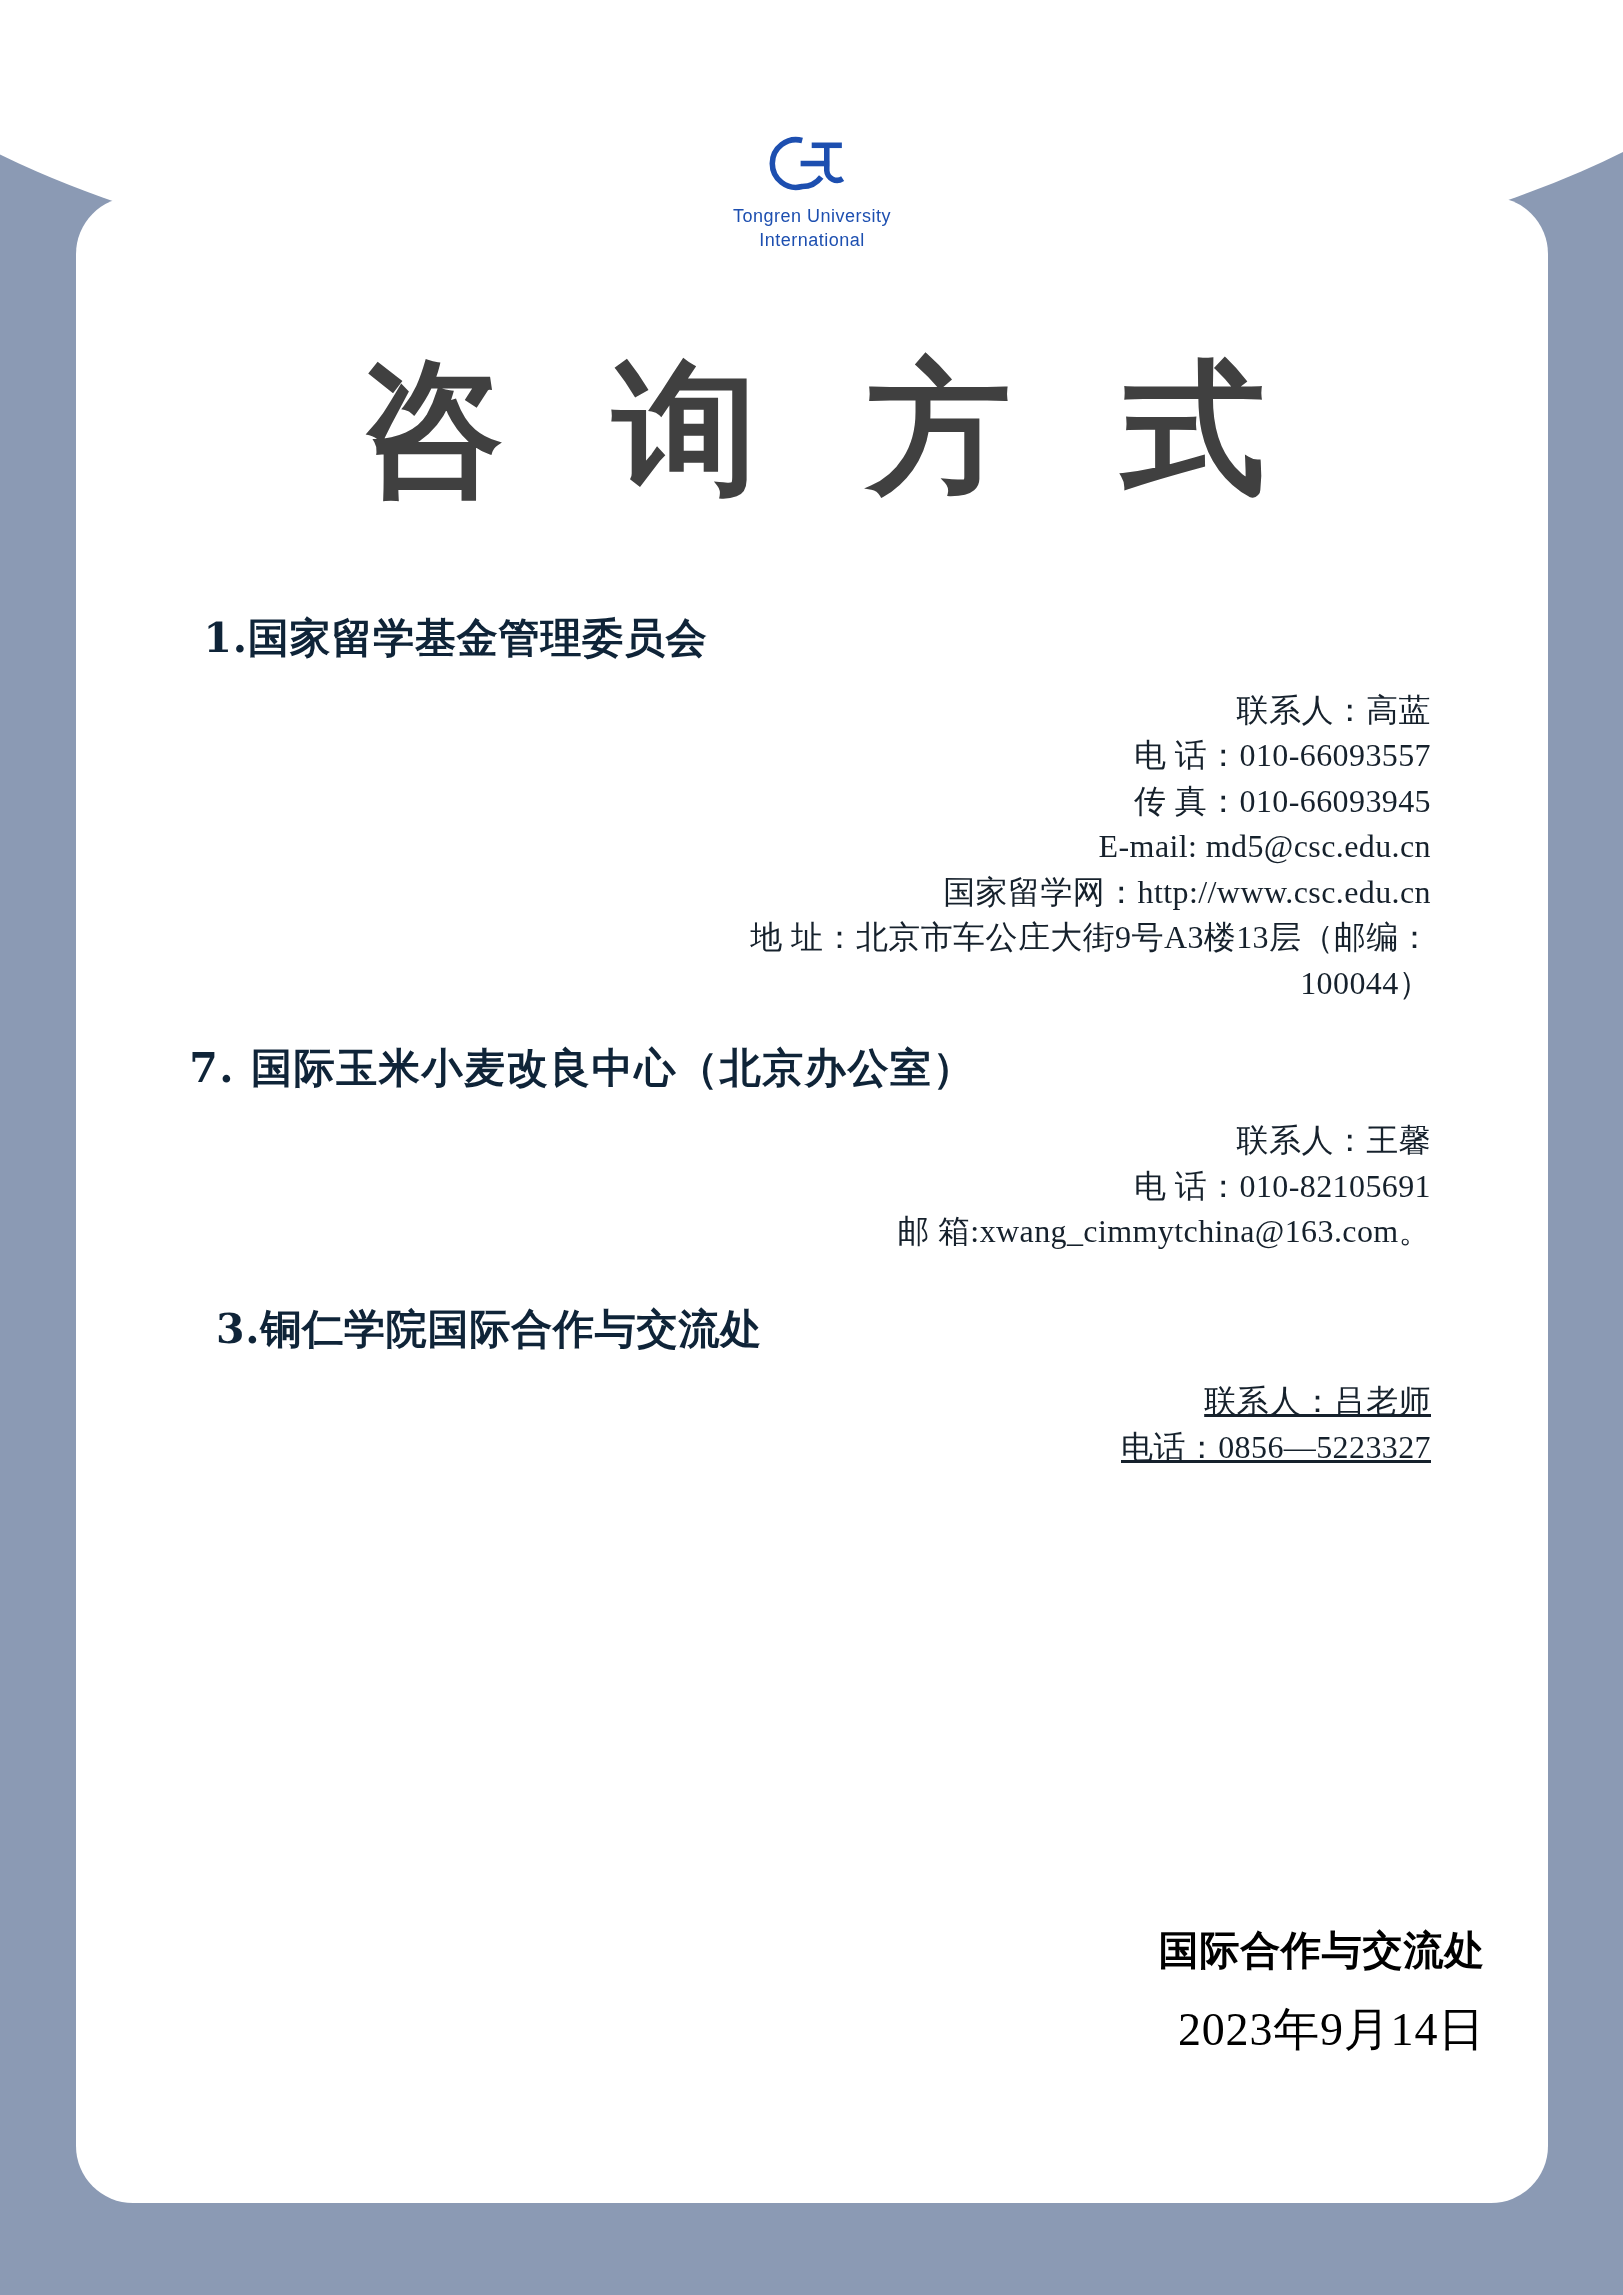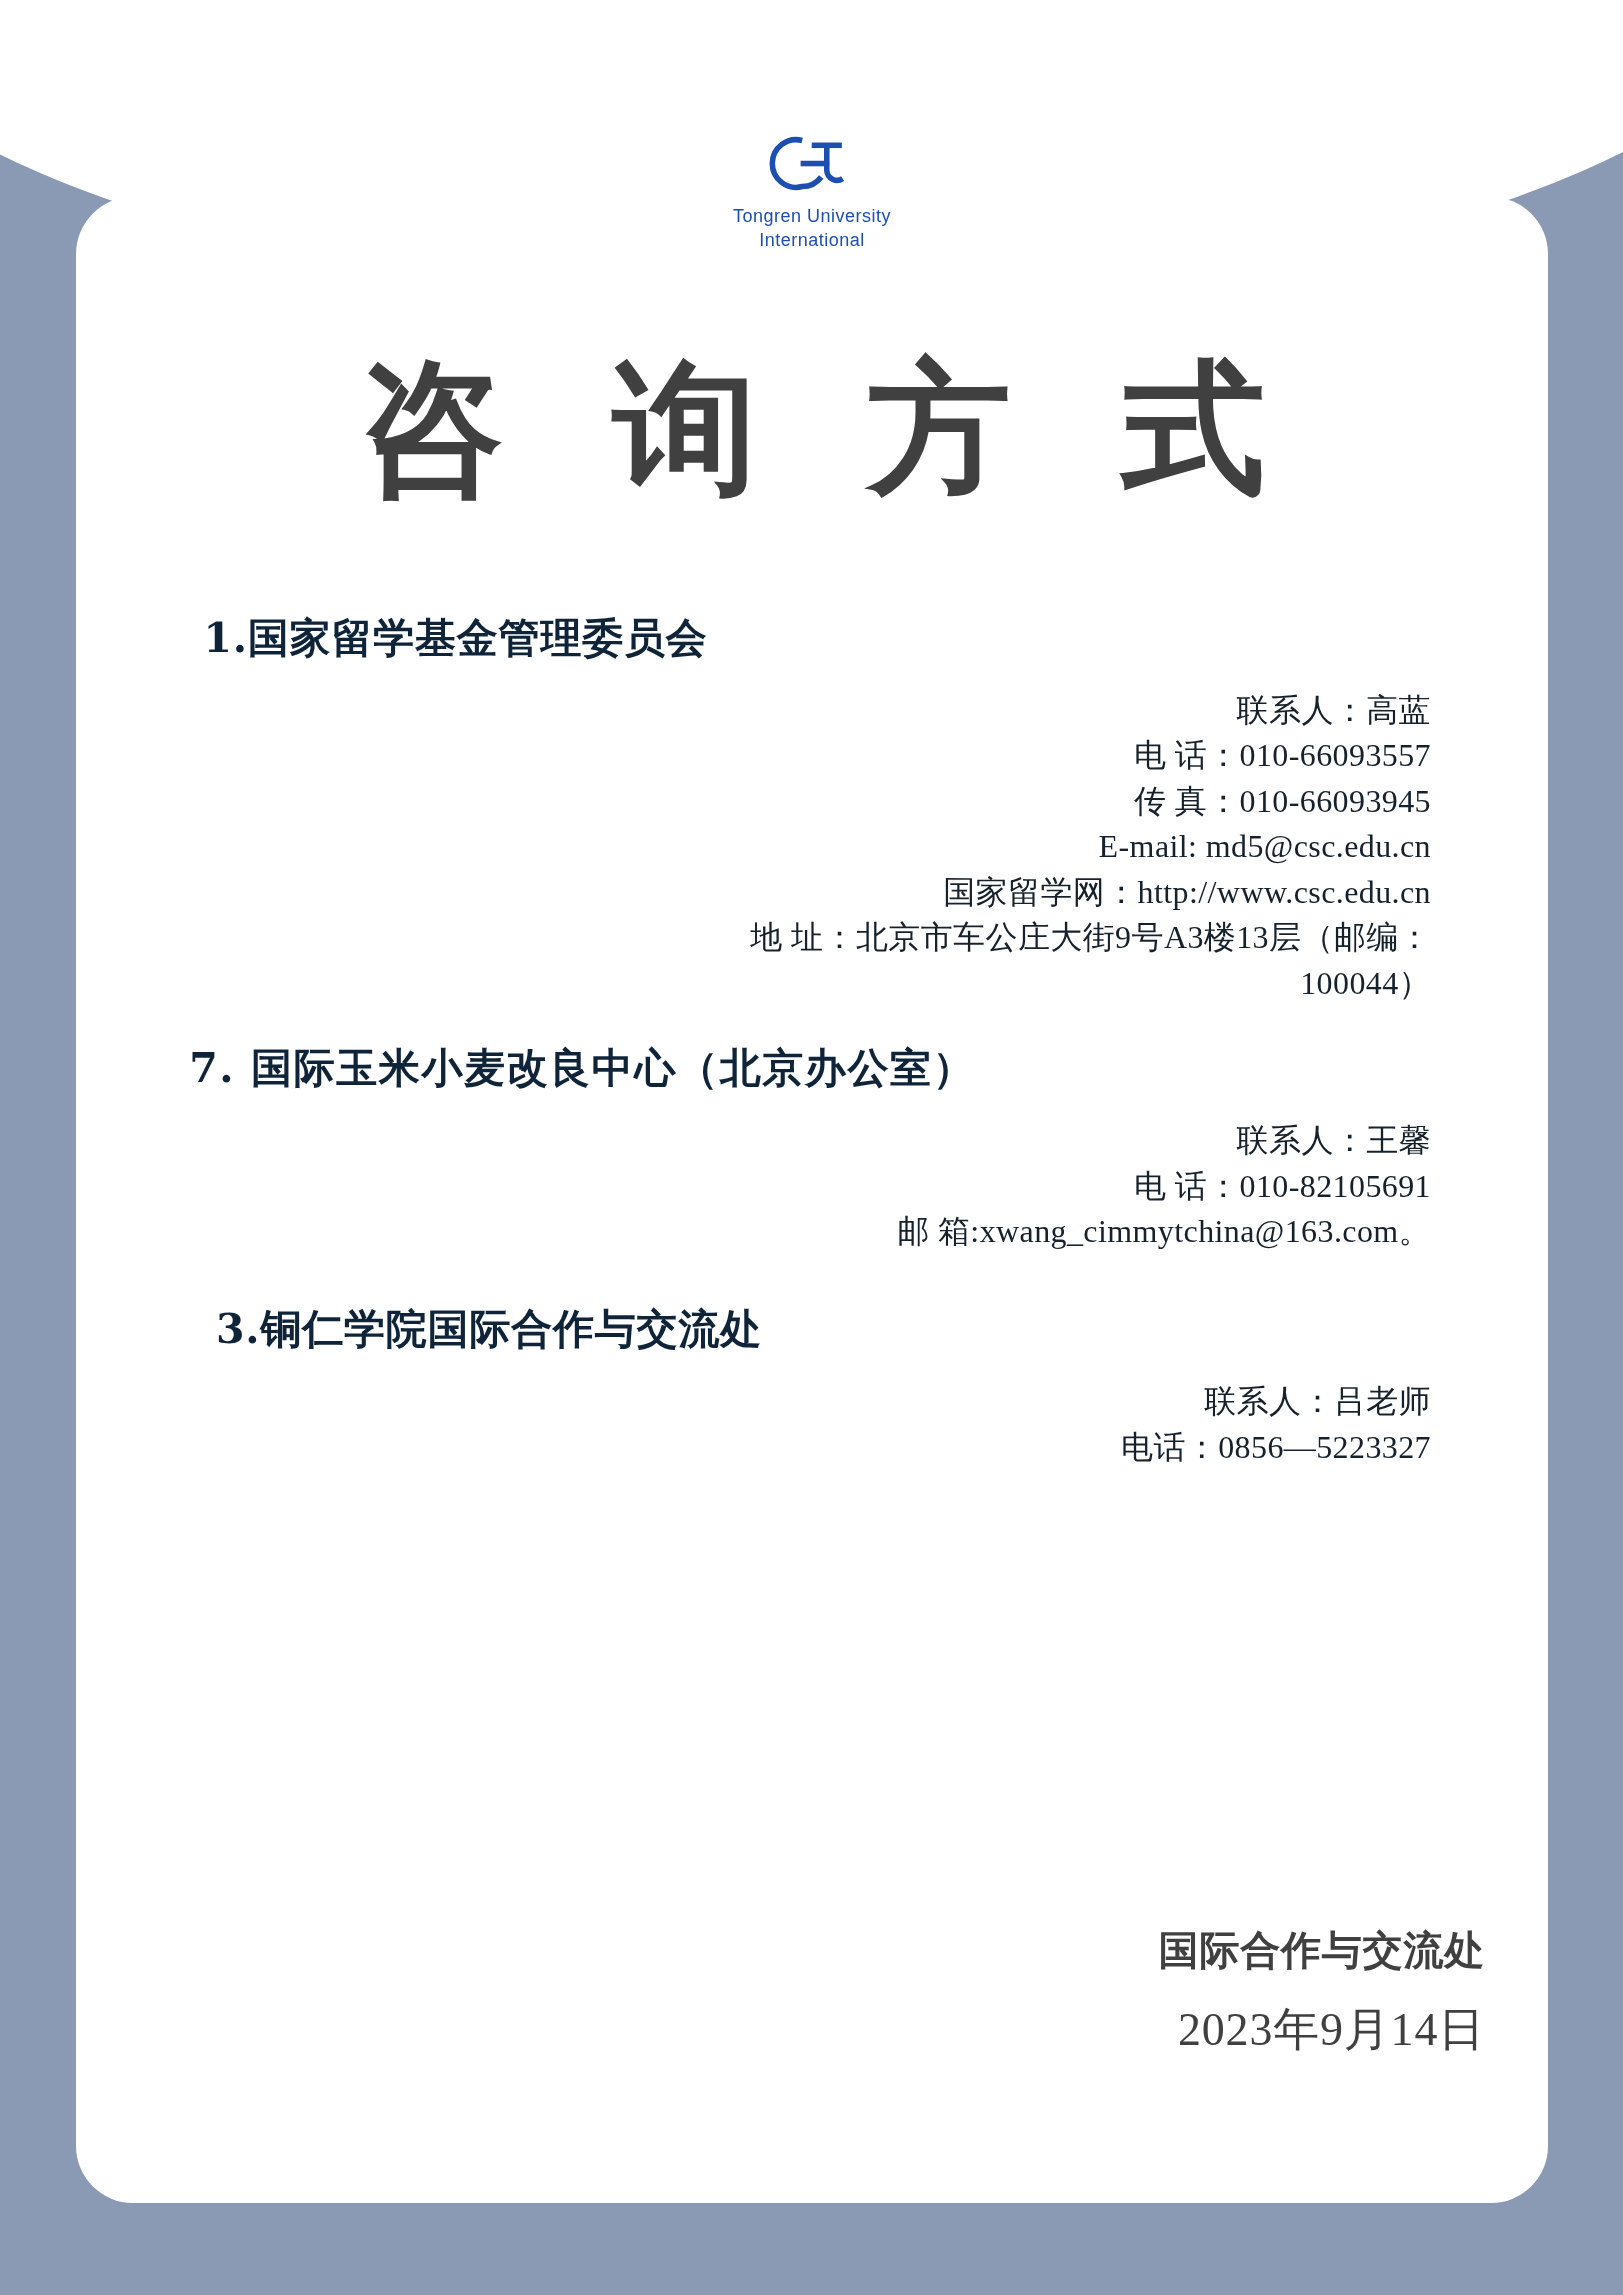--- a/index.html
+++ b/index.html
@@ -124,30 +124,30 @@
   .line {
     font-size: 32px;
     line-height: 1.42;
     color: #16212c;
     white-space: pre-wrap;
     letter-spacing: 0.4px;
     text-align: right;
   }
   .gap-1 { margin-bottom: 35px; }
   .gap-2 { margin-bottom: 48px; }
-  .gap-3 { margin-bottom: 0; }
+  .gap-3 { margin-bottom: 0; text-decoration: underline; }
 
   
   .signature {
     position: absolute;
     right: 139px;
     top: 1923px;
     text-align: right;
     z-index: 5;
-    color: #404040;
+    color: #000000;
   }
   .sig-org {
     font-size: 40px;
     font-weight: bold;
     letter-spacing: 0.8px;
     margin-bottom: 20.6px;
     font-family: "DejaVu Serif", serif;
   }
   .sig-date {
     font-size: 46px;

